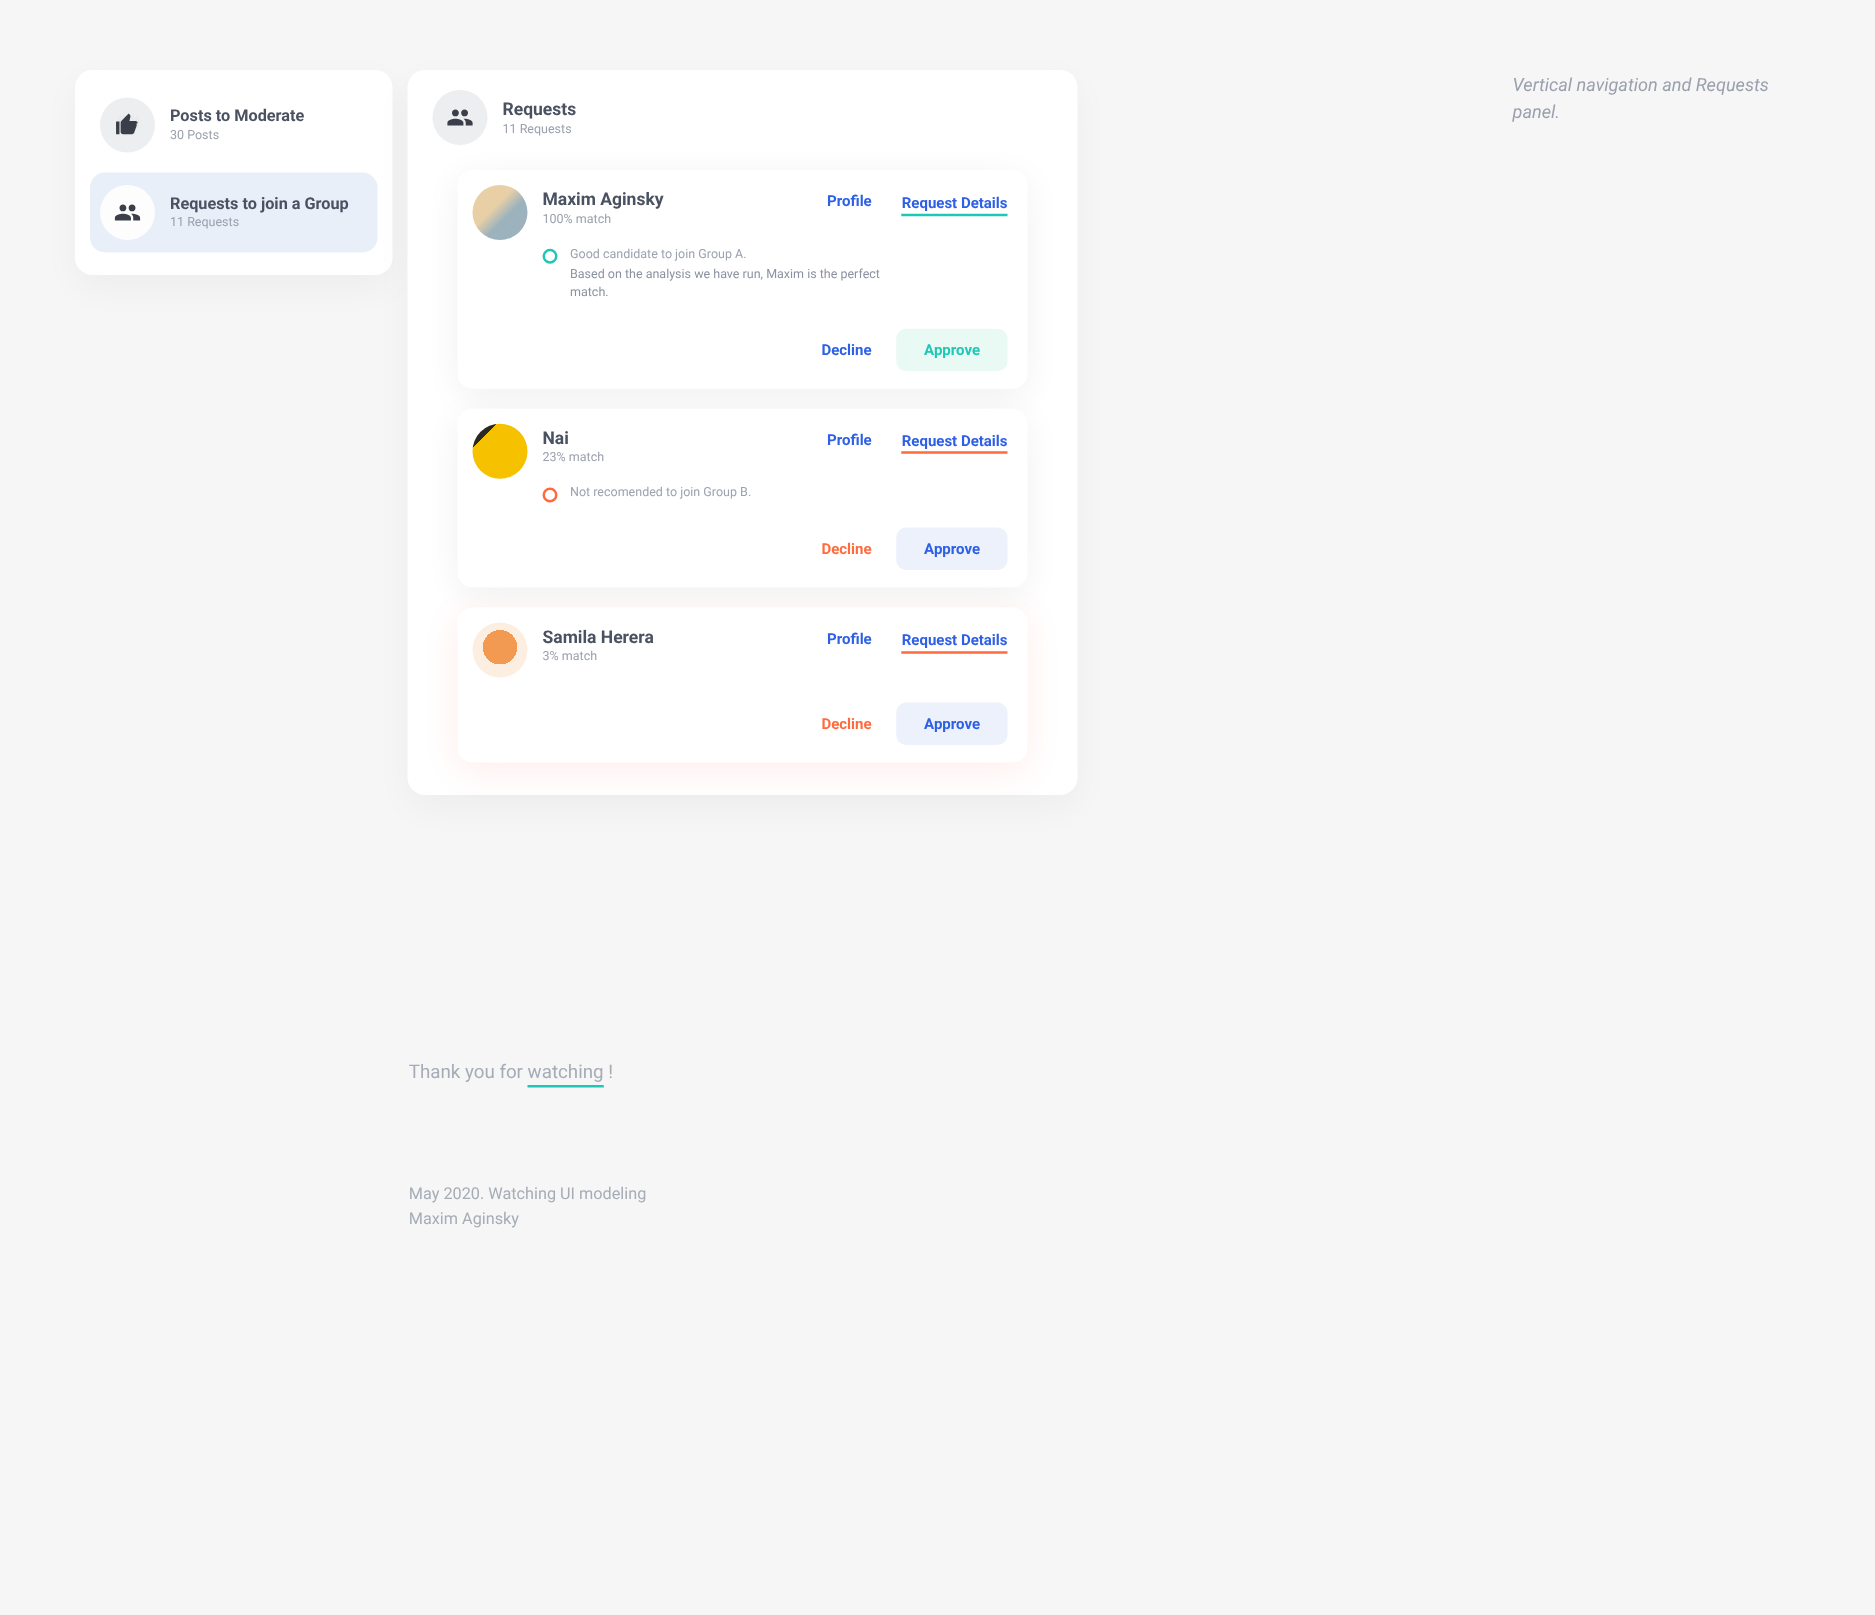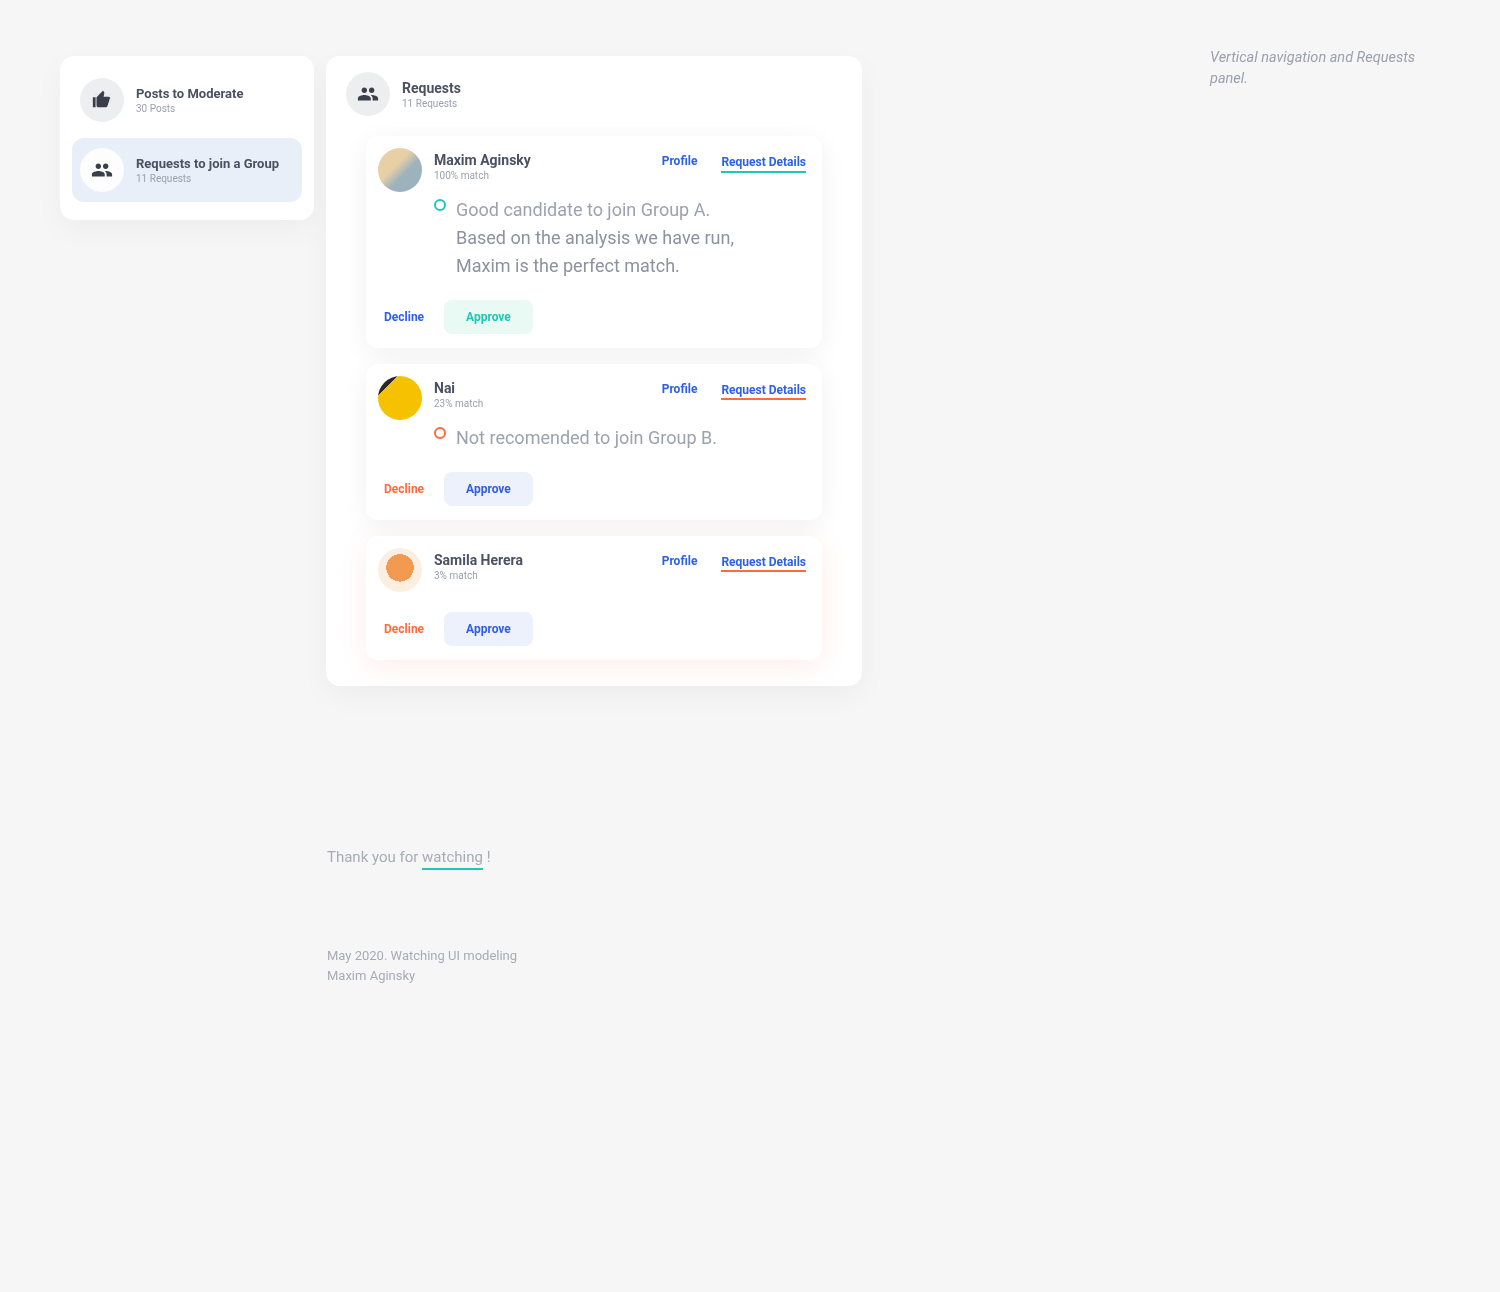--- a/index.html
+++ b/index.html
@@ -96,39 +96,39 @@
 .link-details.u-orange { border-color:#ff6b3d; }
 
 .note-row { display:flex; gap:10px; padding-left:56px; margin-top:4px; }
 .status-ring {
   width:12px; height:12px; border-radius:50%; flex-shrink:0; margin-top:3px;
   border: 2px solid;
 }
 .status-ring.green { border-color:#1fc7b6; }
 .status-ring.orange { border-color:#ff6b3d; }
 .note-text {
-  font-size:18px; color:#9aa3af; line-height:1.55; max-width:280px;
+  font-size:10px; color:#9aa3af; line-height:1.55; max-width:280px;
 }
 .note-title { color:#9aa3af;}
 .note-body { color:#8b92a0; }
 
-.actions { display:flex; justify-content:flex-start; gap:14px; margin-top:20px;}
+.actions { display:flex; justify-content:flex-end; gap:14px; margin-top:20px;}
 .btn-text {
   font-size:12px; font-weight:700; cursor:pointer; padding:10px 6px;
 }
 .btn-text.blue { color:#2e60e6; }
 .btn-text.orange { color:#ff6b3d; }
 .btn-approve {
   padding: 10px 22px; border-radius:8px; font-size:12px; font-weight:700; cursor:pointer;
 }
 .btn-approve.teal { background:#e9f9f4; color:#1fc7b6; }
 .btn-approve.blue { background:#ecf1fb; color:#2e60e6; }
 
 .annotation {
-  position:absolute; right:60px; top:47px; width:230px;
+  position:absolute; right:60px; top:58px; width:230px;
   font-style:italic; color:#9aa0ad; font-size:14.5px; line-height:1.45;
 }
 
 .footer {
   position:absolute; left:327px; top:848px; color:#a6acb6;
 }
 .thank-line { font-size:15px; color:#a6acb6; }
 .thank-line .watching {
   border-bottom:2px solid #1fc7b6; color:#a6acb6; padding-bottom:2px;
 }

